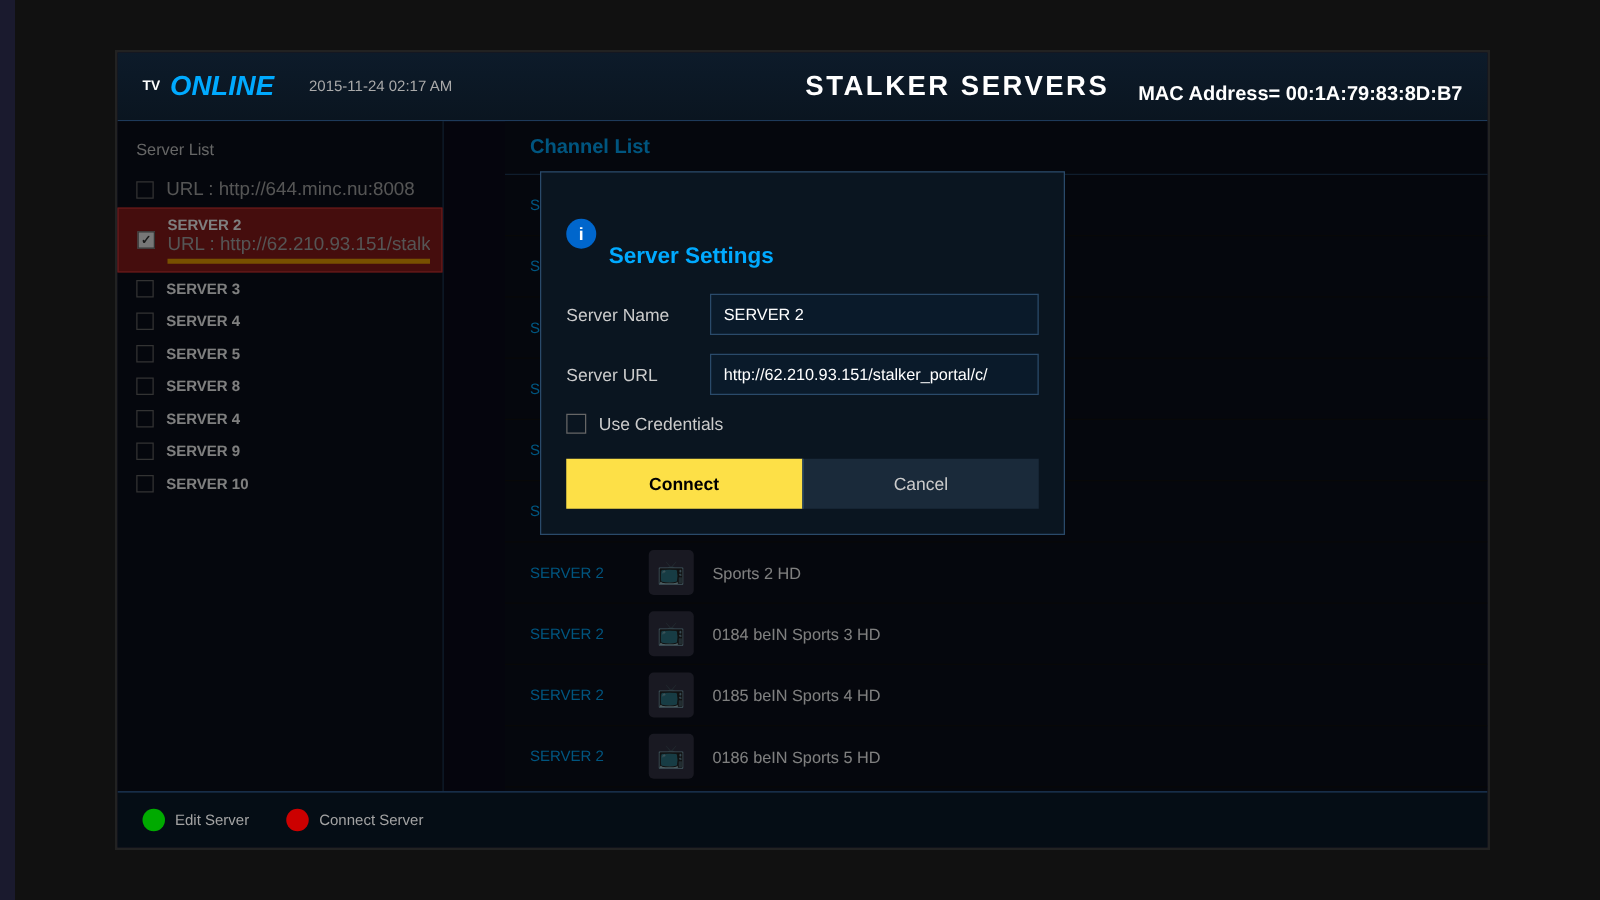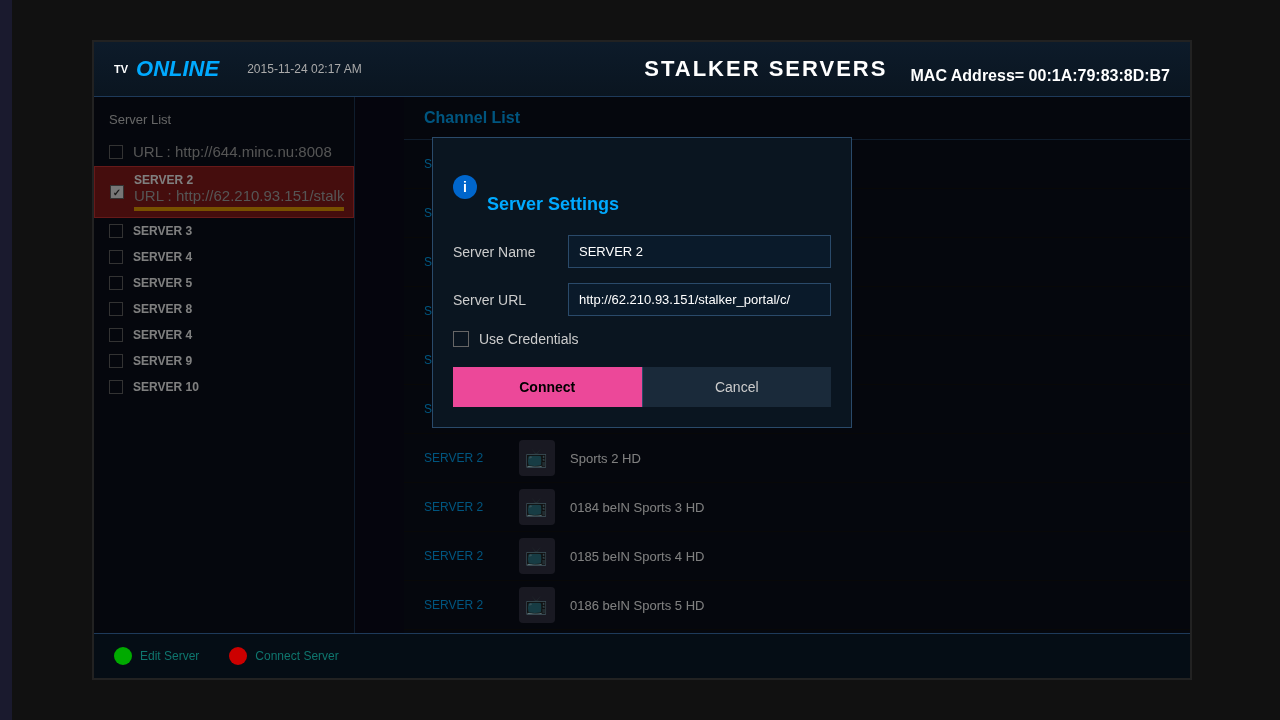--- a/index.html
+++ b/index.html
@@ -252,21 +252,21 @@
       border-radius: 50%;
       display: flex;
       align-items: center;
       justify-content: center;
     }
 
     .action-dot.green { background: #00aa00; }
     .action-dot.red { background: #cc0000; }
 
     .action-label {
-      color: #0f766e;
+      color: #a3a3a3;
       font-size: 12px;
     }
 
     
     .modal-overlay {
       position: absolute;
       top: 55px;
       left: 0;
       right: 0;
       bottom: 45px;
@@ -356,21 +356,21 @@
       font-size: 14px;
     }
 
     .modal-buttons {
       display: flex;
       gap: 0;
     }
 
     .btn-connect {
       flex: 1;
-      background: #ec4899;
+      background: #fde047;
       color: #000;
       border: none;
       padding: 12px;
       font-size: 14px;
       font-weight: bold;
       cursor: pointer;
       text-align: center;
     }
 
     .btn-cancel {

